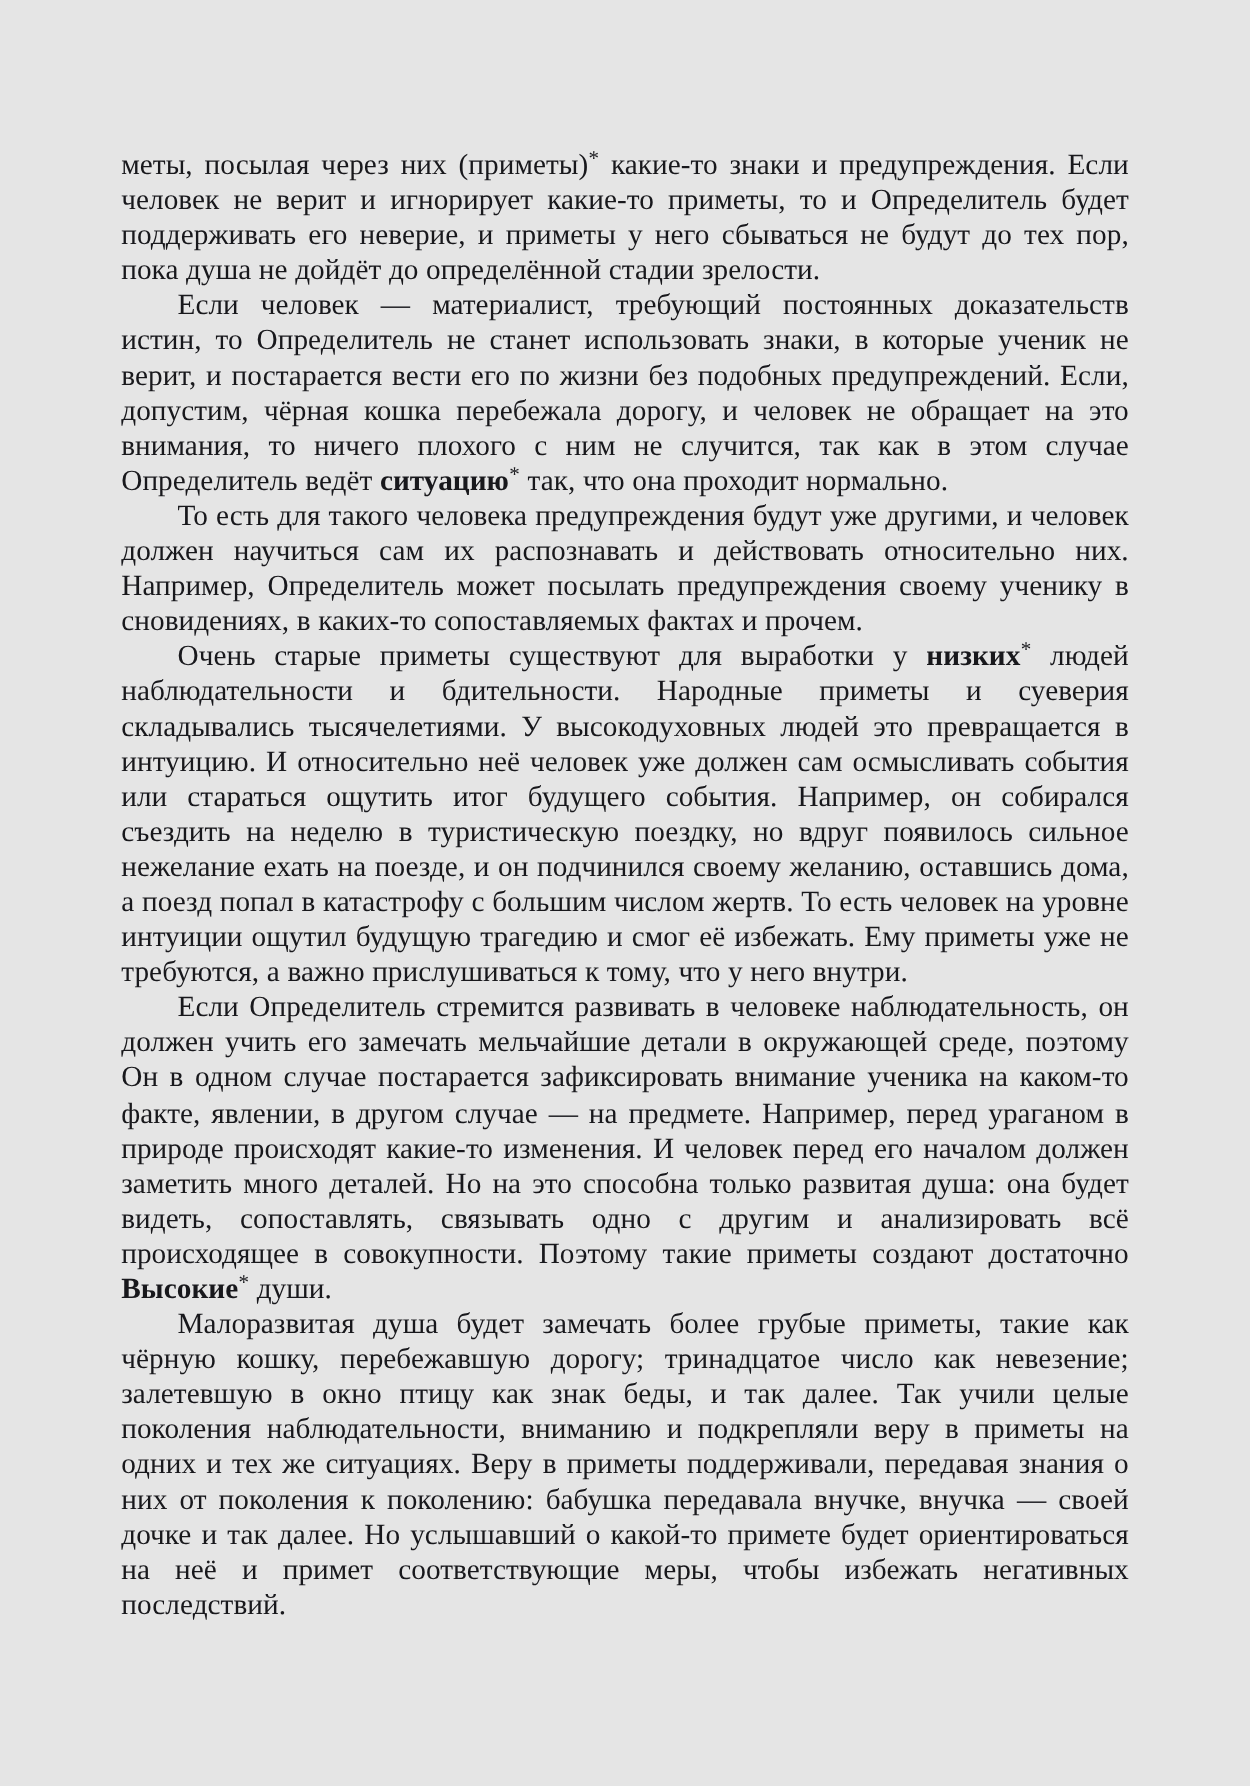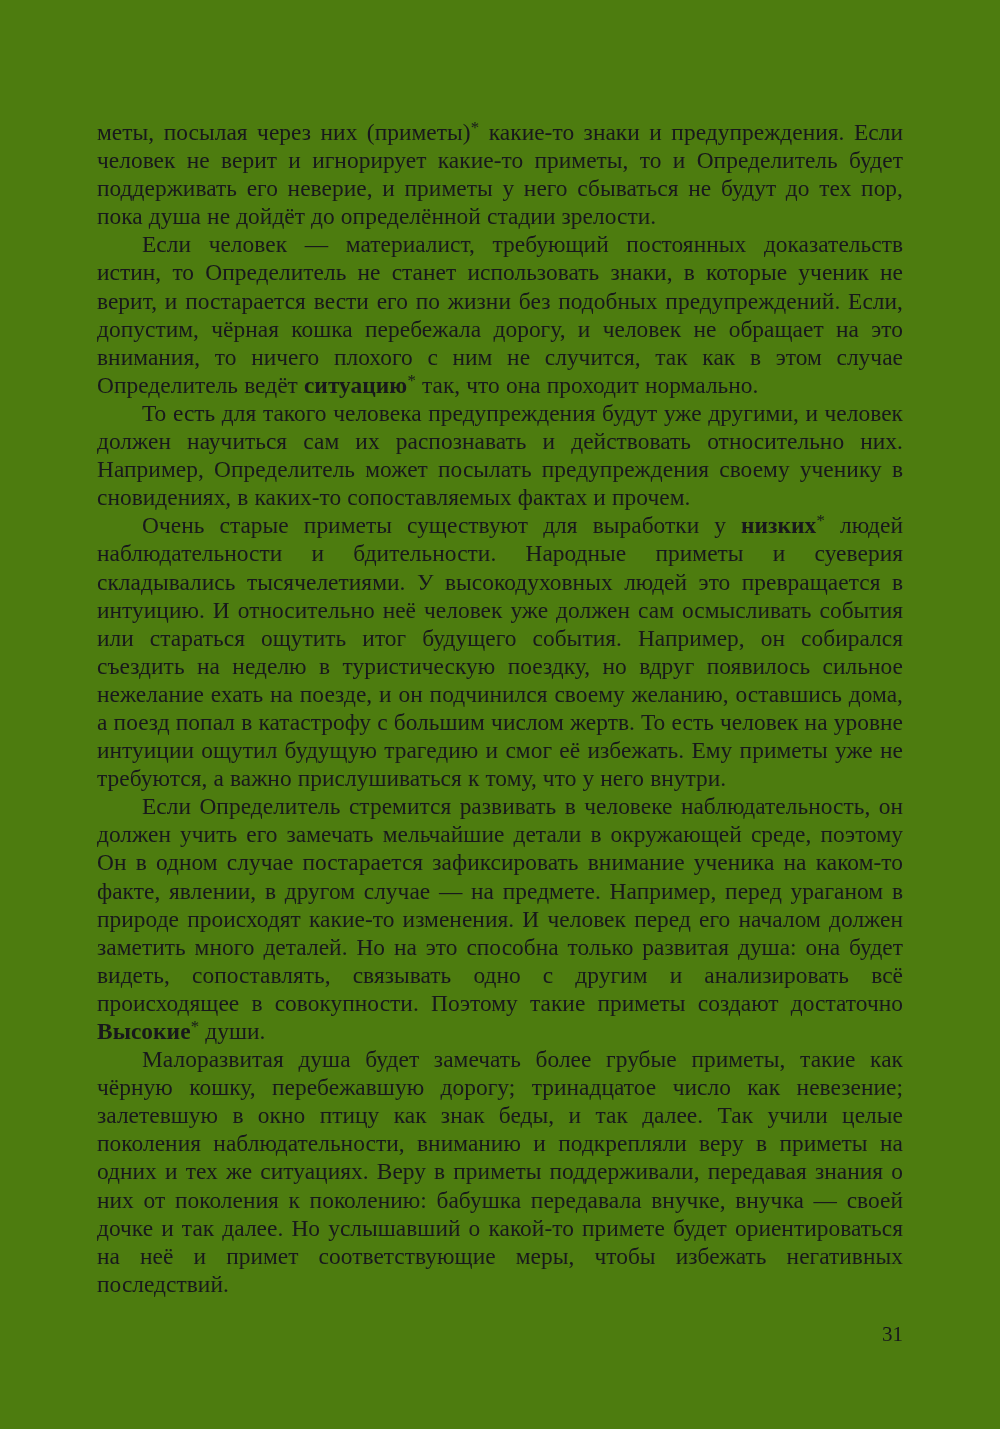--- a/index.html
+++ b/index.html
@@ -4,21 +4,21 @@
 <style>
   html, body {
     margin: 0;
     padding: 0;
     background: #ffffff;
   }
   .page {
     position: relative;
     width: 1000px;
     height: 1429px;
-    background: #4d7c0f;
+    background: #e5e5e5;
     box-sizing: border-box;
     font-family: "Liberation Serif", "DejaVu Serif", serif;
     color: #18181c;
     overflow: hidden;
   }
   .text-column {
     position: absolute;
     left: 97px;
     top: 118px;
     width: 806px;
@@ -68,15 +68,14 @@
 
   <div class="text-column">
       <p class="para cont"><span>меты, посылая через них (приметы)</span><sup class="ast">*</sup><span> какие-то знаки и предупреждения. Если человек не верит и игнорирует какие-то приметы, то и Определитель будет поддерживать его неверие, и приметы у него сбываться не будут до тех пор, пока душа не дойдёт до определённой стадии зрелости.</span></p>
       <p class="para indent"><span>Если человек — материалист, требующий постоянных доказательств истин, то Определитель не станет использовать знаки, в которые ученик не верит, и постарается вести его по жизни без подобных предупреждений. Если, допустим, чёрная кошка перебежала дорогу, и человек не обращает на это внимания, то ничего плохого с ним не случится, так как в этом случае Определитель ведёт </span><b class="term">ситуацию</b><sup class="ast">*</sup><span> так, что она проходит нормально.</span></p>
       <p class="para indent"><span>То есть для такого человека предупреждения будут уже другими, и человек должен научиться сам их распознавать и действовать относительно них. Например, Определитель может посылать предупреждения своему ученику в сновидениях, в каких-то сопоставляемых фактах и прочем.</span></p>
       <p class="para indent"><span>Очень старые приметы существуют для выработки у </span><b class="term">низких</b><sup class="ast">*</sup><span> людей наблюдательности и бдительности. Народные приметы и суеверия складывались тысячелетиями. У высокодуховных людей это превращается в интуицию. И относительно неё человек уже должен сам осмысливать события или стараться ощутить итог будущего события. Например, он собирался съездить на неделю в туристическую поездку, но вдруг появилось сильное нежелание ехать на поезде, и он подчинился своему желанию, оставшись дома, а поезд попал в катастрофу с большим числом жертв. То есть человек на уровне интуиции ощутил будущую трагедию и смог её избежать. Ему приметы уже не требуются, а важно прислушиваться к тому, что у него внутри.</span></p>
       <p class="para indent"><span>Если Определитель стремится развивать в человеке наблюдательность, он должен учить его замечать мельчайшие детали в окружающей среде, поэтому Он в одном случае постарается зафиксировать внимание ученика на каком-то факте, явлении, в другом случае — на предмете. Например, перед ураганом в природе происходят какие-то изменения. И человек перед его началом должен заметить много деталей. Но на это способна только развитая душа: она будет видеть, сопоставлять, связывать одно с другим и анализировать всё происходящее в совокупности. Поэтому такие приметы создают достаточно </span><b class="term">Высокие</b><sup class="ast">*</sup><span> души.</span></p>
       <p class="para indent"><span>Малоразвитая душа будет замечать более грубые приметы, такие как чёрную кошку, перебежавшую дорогу; тринадцатое число как невезение; залетевшую в окно птицу как знак беды, и так далее. Так учили целые поколения наблюдательности, вниманию и подкрепляли веру в приметы на одних и тех же ситуациях. Веру в приметы поддерживали, передавая знания о них от поколения к поколению: бабушка передавала внучке, внучка — своей дочке и так далее. Но услышавший о какой-то примете будет ориентироваться на неё и примет соответствующие меры, чтобы избежать негативных последствий.</span></p>
     </div>
 
-  <div class="page-number">31</div>
 
 </div>
 
 </body></html>

